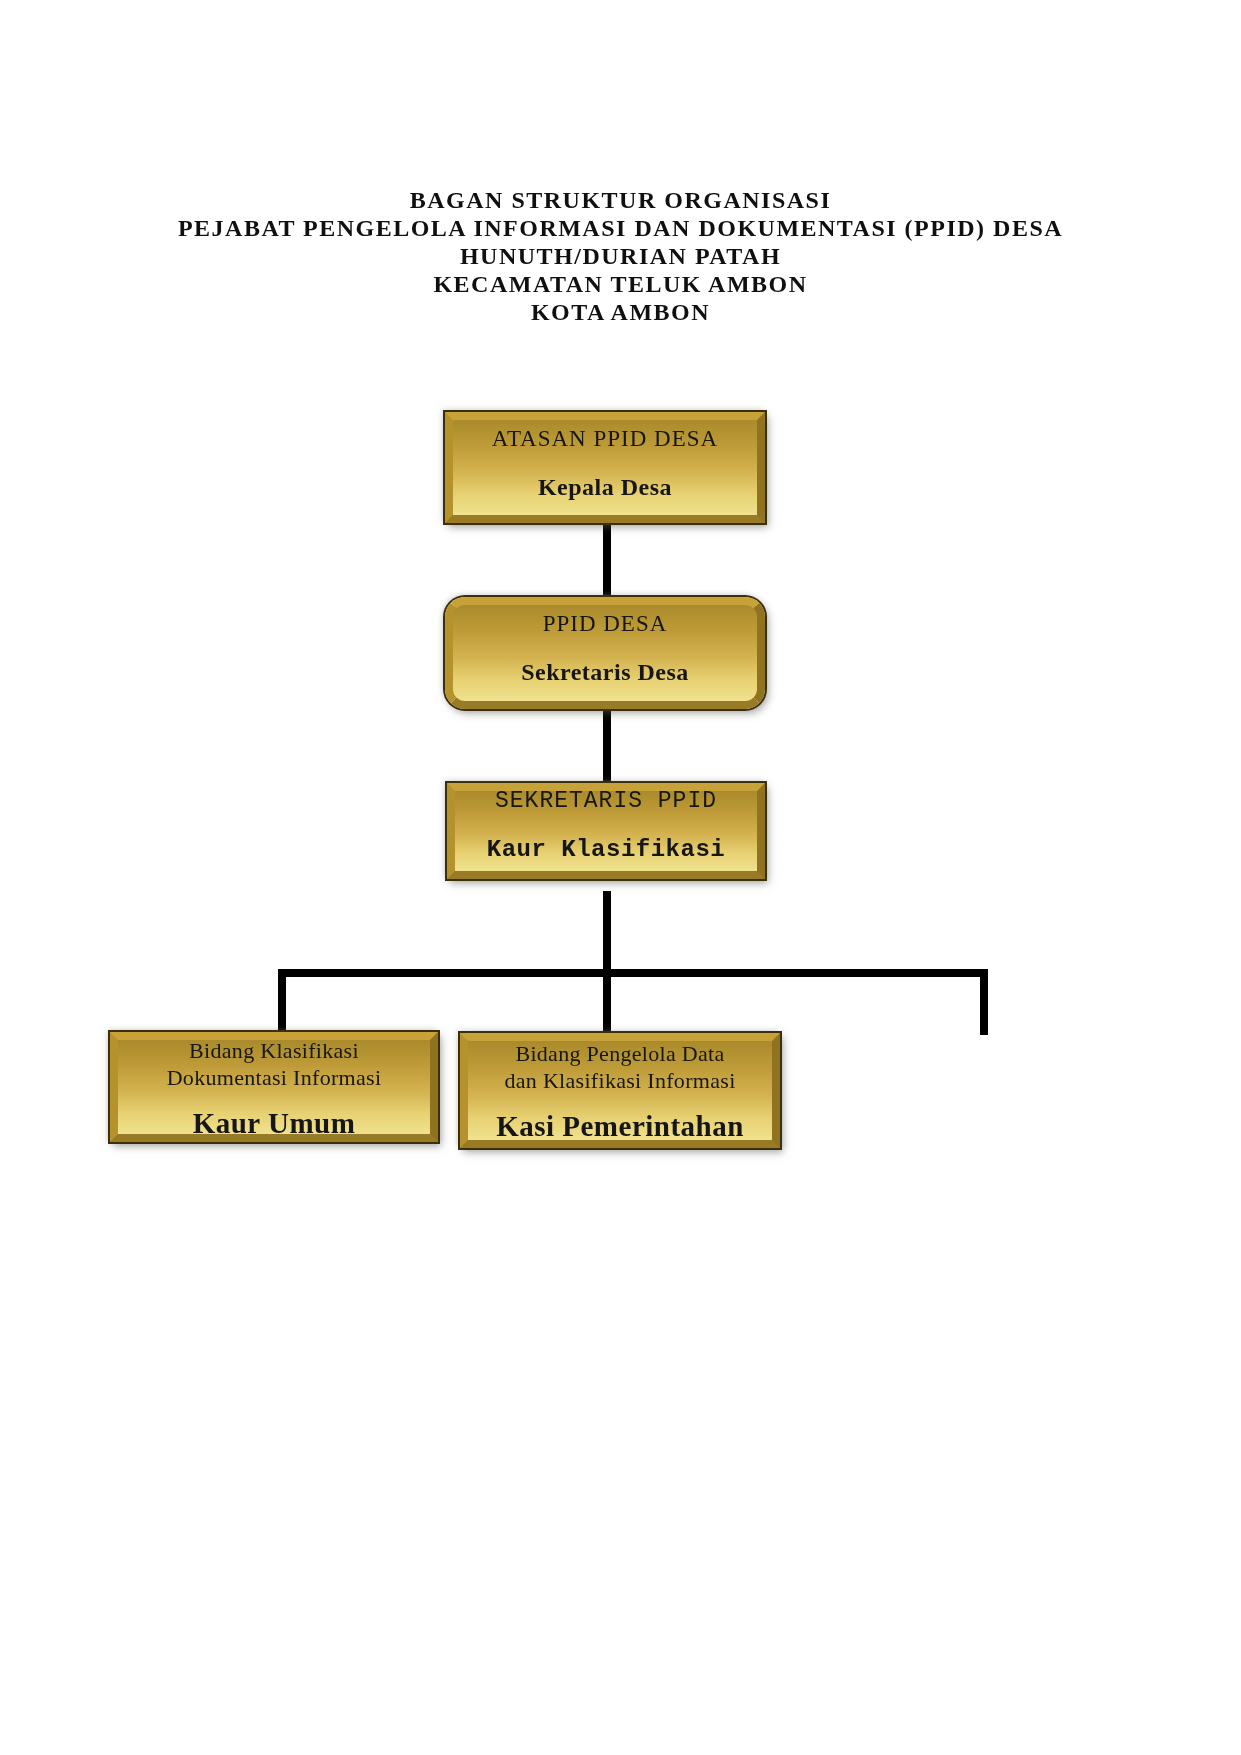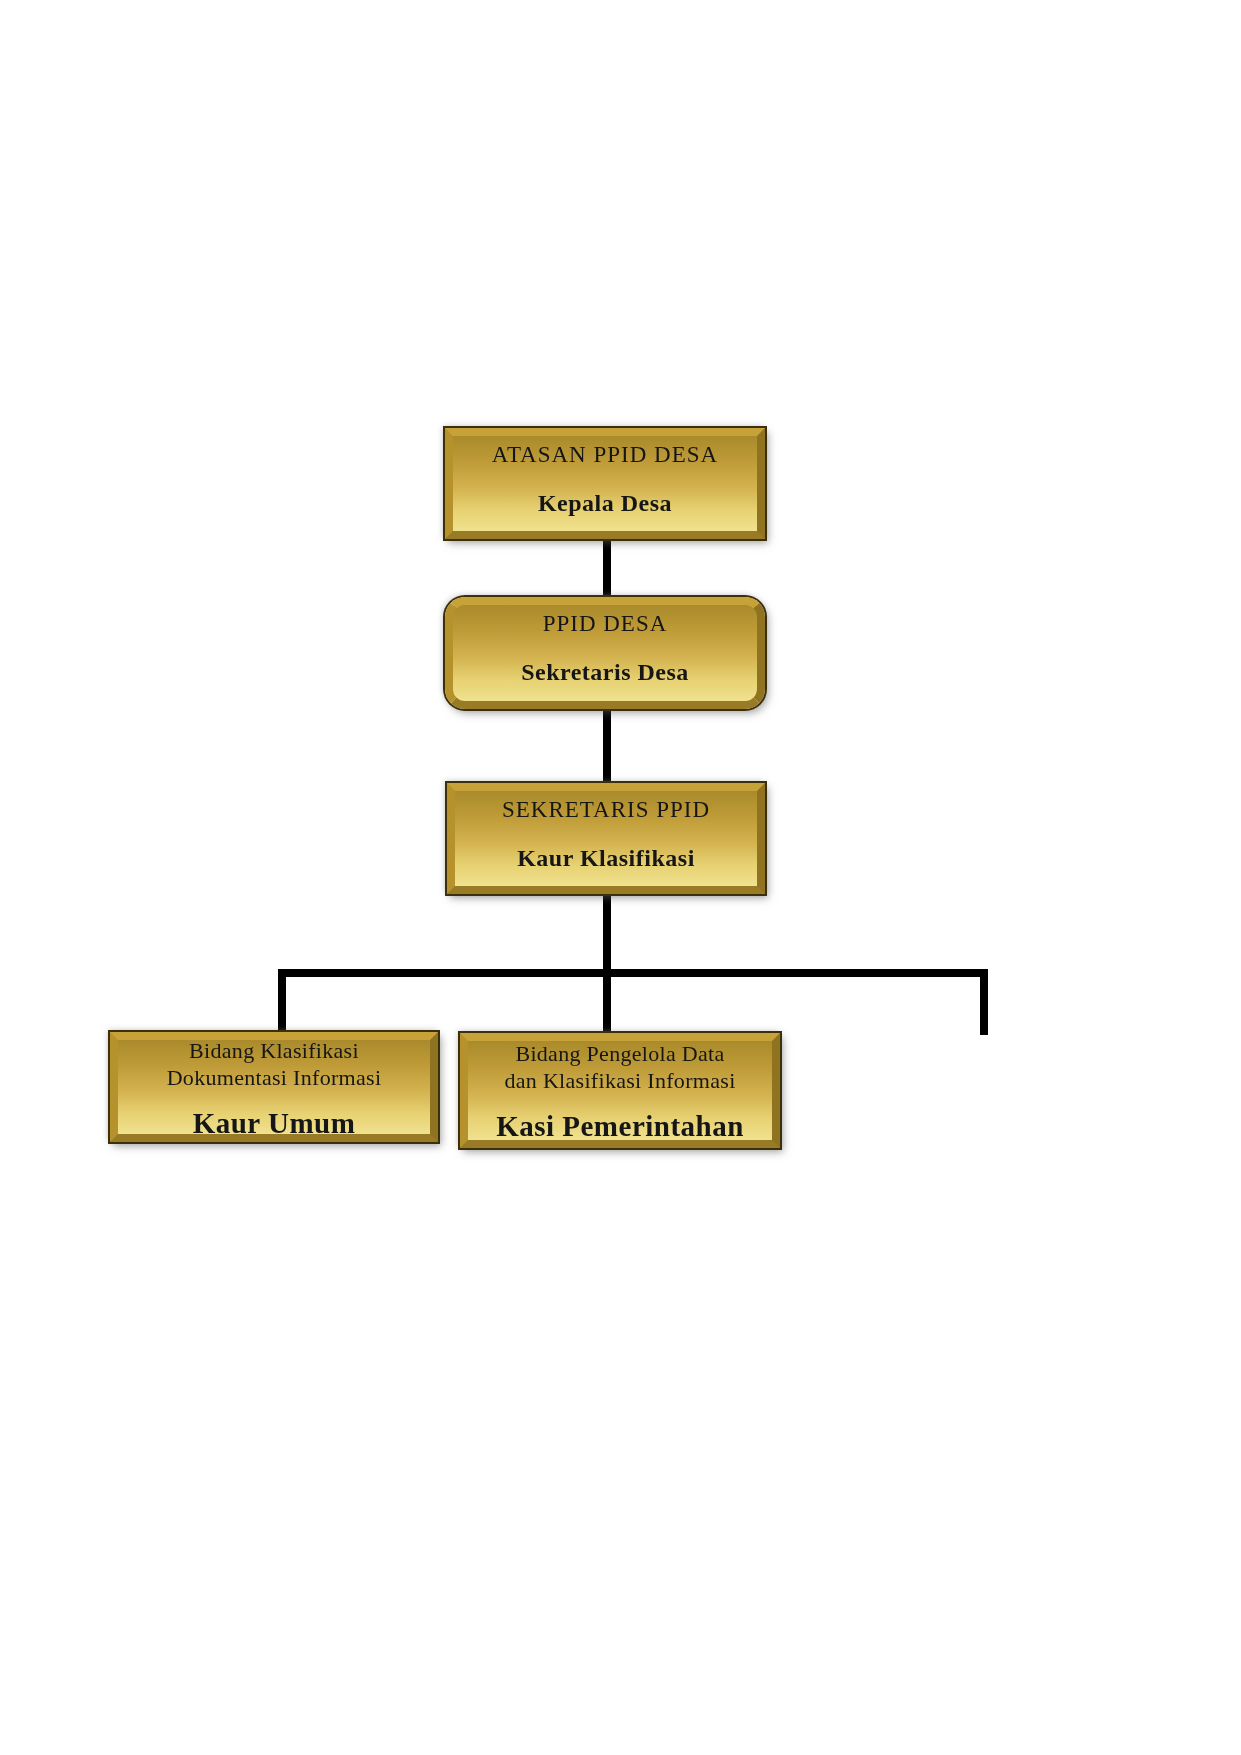--- a/index.html
+++ b/index.html
@@ -35,39 +35,46 @@
   .role{font-size:23px;letter-spacing:1px;line-height:29px;}
   .holder{font-size:24px;font-weight:700;letter-spacing:.5px;line-height:30px;margin-top:19px;}
   .node.small .role{font-size:22px;letter-spacing:.3px;line-height:27px;}
   .node.small .holder{font-size:29px;line-height:28px;margin-top:18px;}
 </style>
 </head>
 <body>
 
 <div class="page">
 
+  <div class="title-block">
+    <div class="title-line">BAGAN STRUKTUR ORGANISASI</div>
+    <div class="title-line">PEJABAT PENGELOLA INFORMASI DAN DOKUMENTASI (PPID) DESA</div>
+    <div class="title-line">HUNUTH/DURIAN PATAH</div>
+    <div class="title-line">KECAMATAN TELUK AMBON</div>
+    <div class="title-line">KOTA AMBON</div>
+  </div>
 
   <div class="connector v" style="left:603px;top:521px;height:80px;"></div>
   <div class="connector v" style="left:603px;top:706px;height:81px;"></div>
   <div class="connector v" style="left:603px;top:891px;height:146px;"></div>
   <div class="connector h" style="left:278px;top:969px;width:710px;"></div>
   <div class="connector v" style="left:278px;top:969px;height:66px;"></div>
   <div class="connector v" style="left:980px;top:969px;height:66px;"></div>
 
-  <div class="node main" style="left:445px;top:428px;width:320px;height:111px;">
+  <div class="node main" style="left:445px;top:412px;width:320px;height:111px;">
     <div class="role">ATASAN PPID DESA</div>
     <div class="holder">Kepala Desa</div>
   </div>
 
   <div class="node main" style="left:445px;top:597px;width:320px;height:112px;border-radius:20px;">
     <div class="role">PPID DESA</div>
     <div class="holder">Sekretaris Desa</div>
   </div>
 
-  <div class="node main" style="left:447px;top:783px;width:318px;height:111px;">
+  <div class="node main" style="left:447px;top:783px;width:318px;height:96px;font-family:Liberation Mono, monospace;">
     <div class="role">SEKRETARIS PPID</div>
     <div class="holder">Kaur Klasifikasi</div>
   </div>
 
   <div class="node small" style="left:110px;top:1032px;width:328px;height:110px;">
     <div class="role">Bidang Klasifikasi</div>
     <div class="role">Dokumentasi Informasi</div>
     <div class="holder">Kaur Umum</div>
   </div>
 

